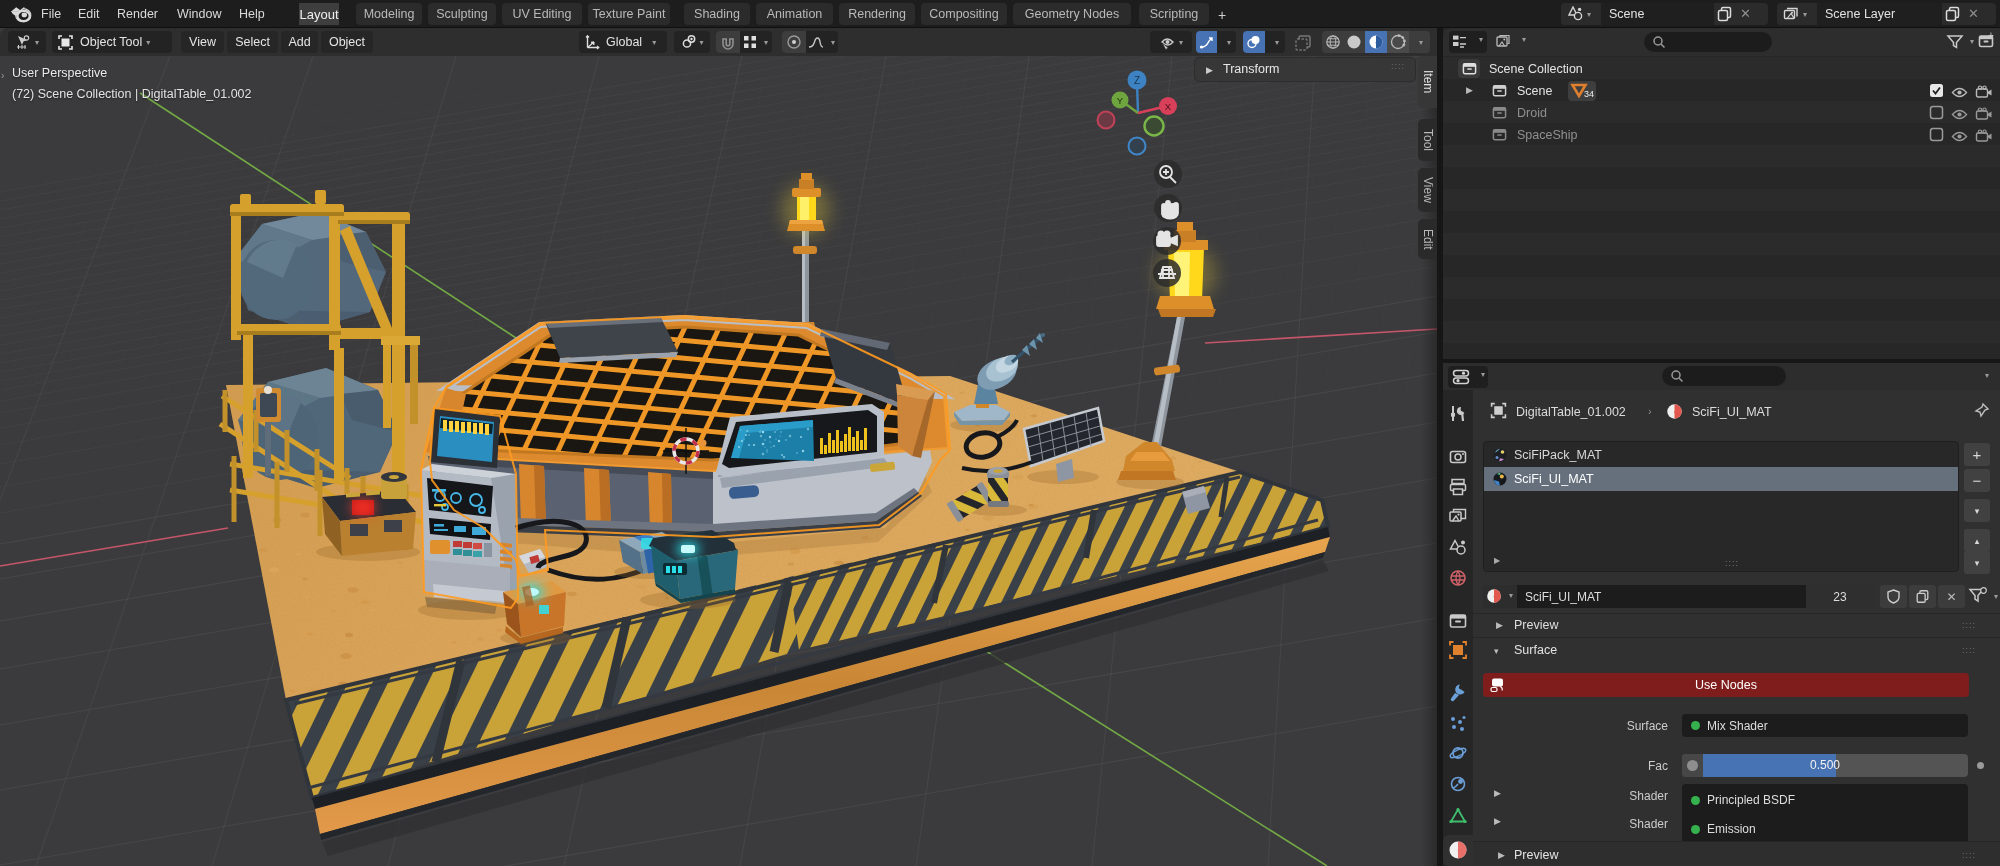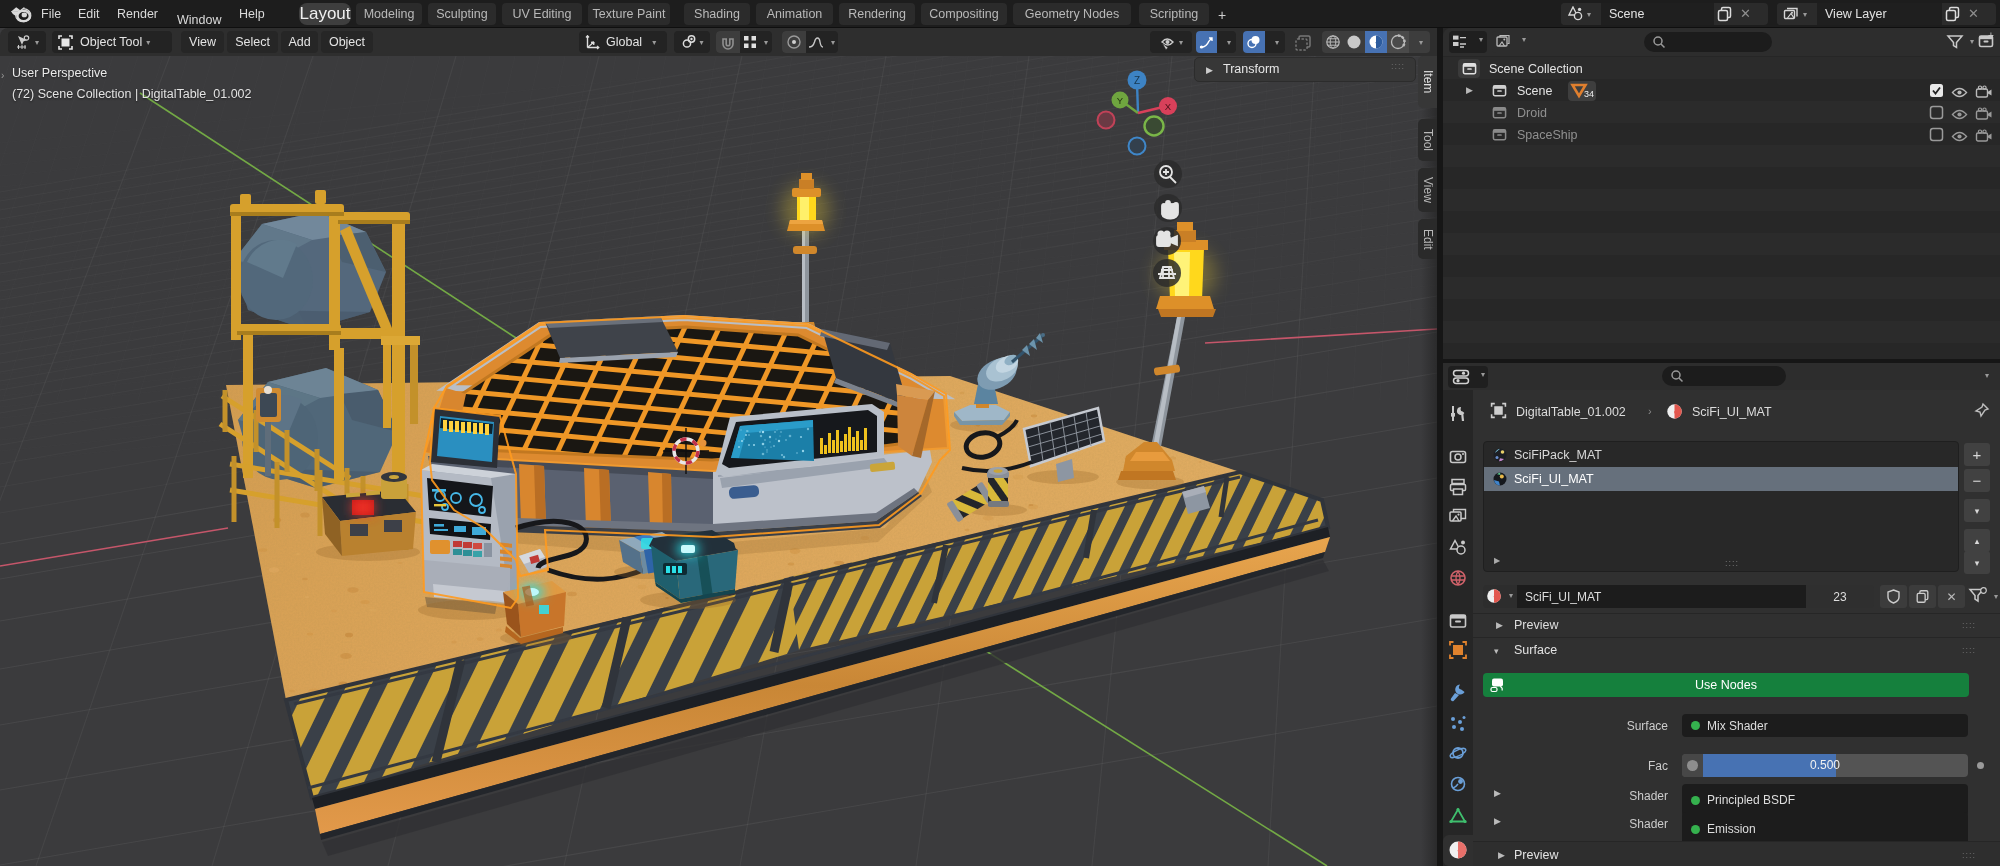--- a/index.html
+++ b/index.html
@@ -1034,23 +1034,23 @@
 <svg class="abs" style="left:10px;top:3px" width="22" height="22" viewBox="0 0 22 22">
     <path d="M13.8 5.1 L8.3 9.3 L2.2 8.7 q1.3 2.1 3.4 3.2 q0 3.2 2.6 5.3 a7.7 6.5 0 0 0 12.6 -4.6 a7.7 6.5 0 0 0 -7 -7 z" fill="none" stroke="#d9d9d9" stroke-width="1.2"></path>
     <ellipse cx="13.6" cy="12.9" rx="6.2" ry="5.2" fill="none" stroke="#d9d9d9" stroke-width="2.4"></ellipse>
     <ellipse cx="14.3" cy="11.9" rx="2.7" ry="2.3" fill="#d9d9d9"></ellipse>
     <path d="M1.2 8.6 L11 7.8 L6.2 4.3 z" fill="#d9d9d9"></path>
     <path d="M1.2 8.5 q3.2 5.2 6 3.8 l3.6 -4.4 z" fill="#d9d9d9"></path>
     </svg>
 <div class="abs" style="left:41px;top:7px;color:#dadada;font-size:12.5px">File</div>
 <div class="abs" style="left:78px;top:7px;color:#dadada;font-size:12.5px">Edit</div>
 <div class="abs" style="left:117px;top:7px;color:#dadada;font-size:12.5px">Render</div>
-<div class="abs" style="left:177px;top:13px;color:#dadada;font-size:12.5px">Window</div>
+<div class="abs" style="left:177px;top:7px;color:#dadada;font-size:12.5px">Window</div>
 <div class="abs" style="left:239px;top:7px;color:#dadada;font-size:12.5px">Help</div>
-<div class="abs" style="left:299px;top:3px;width:52px;height:22px;background:#3e3e3e;border-radius:8px;color:#efefef;display:flex;align-items:center;justify-content:center;font-size:17px">Layout</div>
+<div class="abs" style="left:299px;top:3px;width:40px;height:22px;background:#3e3e3e;border-radius:0;color:#efefef;display:flex;align-items:center;justify-content:center;font-size:13px">Layout</div>
 <div class="abs" style="left:356px;top:3px;width:66px;height:22px;background:#2b2b2b;border-radius:4px;color:#b9b9b9;display:flex;align-items:center;justify-content:center;font-size:12.5px">Modeling</div>
 <div class="abs" style="left:428px;top:3px;width:68px;height:22px;background:#2b2b2b;border-radius:4px;color:#b9b9b9;display:flex;align-items:center;justify-content:center;font-size:12.5px">Sculpting</div>
 <div class="abs" style="left:502px;top:3px;width:80px;height:22px;background:#2b2b2b;border-radius:4px;color:#b9b9b9;display:flex;align-items:center;justify-content:center;font-size:12.5px">UV Editing</div>
 <div class="abs" style="left:588px;top:3px;width:82px;height:22px;background:#2b2b2b;border-radius:4px;color:#b9b9b9;display:flex;align-items:center;justify-content:center;font-size:12.5px">Texture Paint</div>
 <div class="abs" style="left:684px;top:3px;width:66px;height:22px;background:#2b2b2b;border-radius:4px;color:#b9b9b9;display:flex;align-items:center;justify-content:center;font-size:12.5px">Shading</div>
 <div class="abs" style="left:756px;top:3px;width:77px;height:22px;background:#2b2b2b;border-radius:4px;color:#b9b9b9;display:flex;align-items:center;justify-content:center;font-size:12.5px">Animation</div>
 <div class="abs" style="left:839px;top:3px;width:76px;height:22px;background:#2b2b2b;border-radius:4px;color:#b9b9b9;display:flex;align-items:center;justify-content:center;font-size:12.5px">Rendering</div>
 <div class="abs" style="left:921px;top:3px;width:86px;height:22px;background:#2b2b2b;border-radius:4px;color:#b9b9b9;display:flex;align-items:center;justify-content:center;font-size:12.5px">Compositing</div>
 <div class="abs" style="left:1013px;top:3px;width:118px;height:22px;background:#2b2b2b;border-radius:4px;color:#b9b9b9;display:flex;align-items:center;justify-content:center;font-size:12.5px">Geometry Nodes</div>
 <div class="abs" style="left:1139px;top:3px;width:70px;height:22px;background:#2b2b2b;border-radius:4px;color:#b9b9b9;display:flex;align-items:center;justify-content:center;font-size:12.5px">Scripting</div>
@@ -1072,21 +1072,21 @@
   </div>
 <div class="abs" style="left:1777px;top:3px;width:219px;height:22px;background:#2b2b2b;border-radius:4px;overflow:hidden">
     <div class="abs" style="left:0;top:0;width:40px;height:22px;background:#2b2b2b"></div>
     <svg class="abs" style="left:6px;top:3px" width="18" height="16" viewBox="0 0 18 16">
         <rect x="1.5" y="4.5" width="10" height="8" rx="1" fill="none" stroke="#d6d6d6" stroke-width="1.4"></rect>
         <path d="M4.5 12 L8 7.5 L11 12" fill="none" stroke="#d6d6d6" stroke-width="1.2"></path>
         <circle cx="9" cy="6.8" r="1" fill="#d6d6d6"></circle>
         <path d="M4 2.5 h10 v8" fill="none" stroke="#d6d6d6" stroke-width="1.4"></path>
     </svg>
     <div class="abs" style="left:26px;top:7px;color:#999;font-size:8px">▾</div>
-    <div class="abs" style="left:40px;top:0;width:125px;height:22px;background:#1f1f1f;color:#e2e2e2;display:flex;align-items:center;padding-left:8px;font-size:12.5px">View Layer</div>
+    <div class="abs" style="left:40px;top:0;width:125px;height:22px;background:#1f1f1f;color:#e2e2e2;display:flex;align-items:center;padding-left:8px;font-size:12.5px">Scene Layer</div>
     <svg class="abs" style="left:167px;top:3px" width="17" height="16" viewBox="0 0 17 16">
     <rect x="5.5" y="1.5" width="9" height="10" rx="1.5" fill="none" stroke="#dcdcdc" stroke-width="1.5"></rect>
     <rect x="2.5" y="4.5" width="9" height="10" rx="1.5" fill="#2b2b2b" stroke="#dcdcdc" stroke-width="1.5"></rect>
     </svg>
     <div class="abs" style="left:191px;top:3px;color:#8f8f8f;font-size:13px">✕</div>
   </div>
 <div class="abs" style="left:0;top:28px;width:1437px;height:28px;background:#2e2e2e;border-radius:8px 0 0 0"></div>
 <div class="pill" style="left:8px;top:31px;width:38px;background:#232323">
     <svg width="16" height="14" viewBox="0 0 16 14">
       <path d="M3 1 l4 9 l1.4-3.6 L12 5 z" fill="#ccc"></path>
@@ -1398,21 +1398,21 @@
   </svg>
     <span class="abs vv" style="left:1990px;top:592px">▾</span>
 <div class="abs" style="left:1443px;top:613px;width:557px;height:1px;background:#262626"></div>
 <div class="abs" style="left:1496px;top:620px;color:#bbb;font-size:9px">▶</div>
 <div class="abs" style="left:1514px;top:618px;color:#dedede;font-size:12.5px">Preview</div>
 <div class="abs" style="left:1962px;top:620px;color:#6e6e6e;font-size:9px;letter-spacing:1px">::::</div>
 <div class="abs" style="left:1443px;top:637px;width:557px;height:1px;background:#262626"></div>
 <div class="abs" style="left:1494px;top:646px;color:#bbb;font-size:9px">▾</div>
 <div class="abs" style="left:1514px;top:643px;color:#e2e2e2;font-size:12.5px">Surface</div>
 <div class="abs" style="left:1962px;top:645px;color:#6e6e6e;font-size:9px;letter-spacing:1px">::::</div>
-<div class="abs" style="left:1483px;top:673px;width:486px;height:24px;background:#15803d;border-radius:4px;display:flex;align-items:center;justify-content:center;color:#fff;font-size:12.5px">Use Nodes</div>
+<div class="abs" style="left:1483px;top:673px;width:486px;height:24px;background:#7f1d1d;border-radius:4px;display:flex;align-items:center;justify-content:center;color:#fff;font-size:12.5px">Use Nodes</div>
     <svg class="abs" style="left:1490px;top:677px" width="17" height="16" viewBox="0 0 17 16">
     <rect x="2" y="1.5" width="11" height="8" rx="2" fill="#fff"></rect>
     <rect x="1" y="10.5" width="6" height="4" rx="1.5" fill="none" stroke="#fff" stroke-width="1.2"></rect>
     <path d="M10 9.5 q3 1 2 4" fill="none" stroke="#fff" stroke-width="1.2"></path>
   </svg>
 <div class="lbl" style="left:1540px;top:719px;width:128px">Surface</div>
 <div class="fld" style="left:1682px;top:714px;width:286px;height:23px"><span class="dot"></span>Mix Shader</div>
 <div class="lbl" style="left:1540px;top:759px;width:128px">Fac</div>
 <div class="abs" style="left:1682px;top:754px;width:286px;height:23px;border-radius:4px;overflow:hidden;background:#545454">
     <div class="abs" style="left:0;top:0;width:21px;height:23px;background:#474747"></div>

